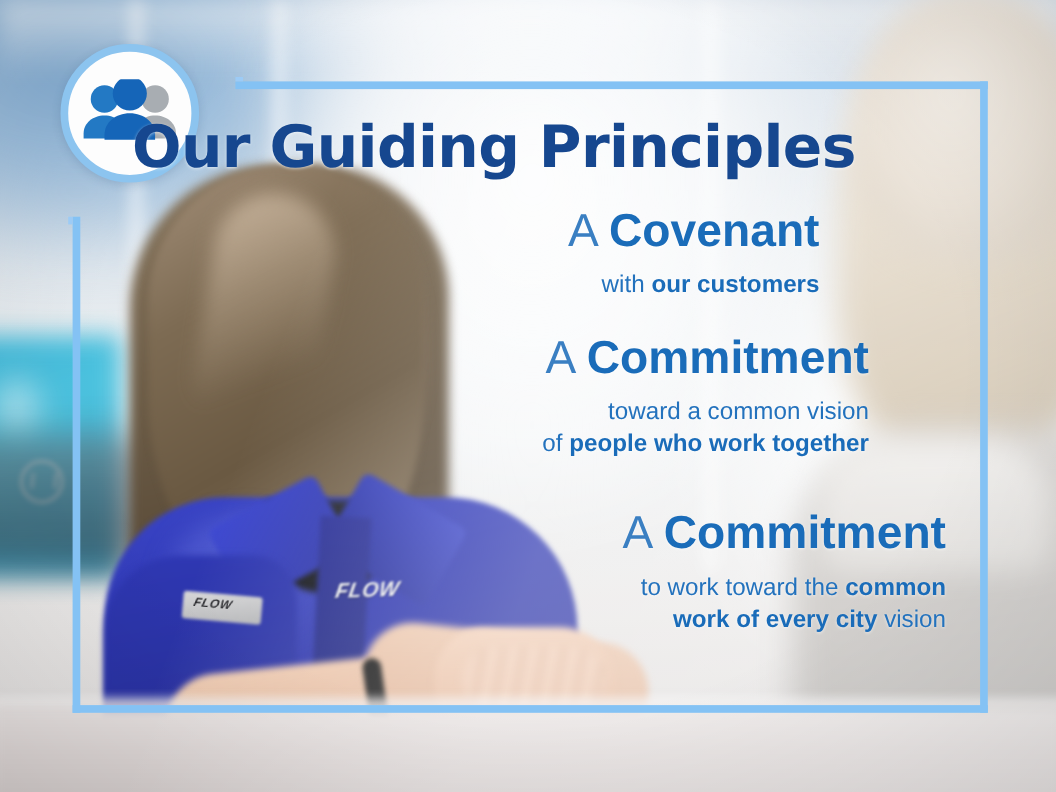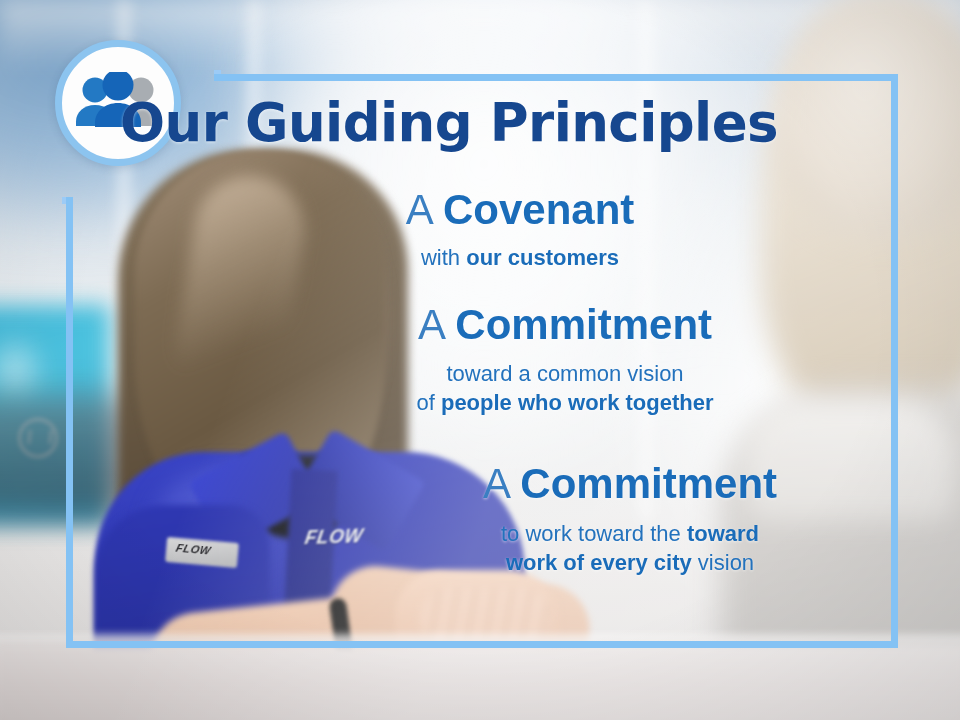--- a/index.html
+++ b/index.html
@@ -268,27 +268,27 @@
   .icon-circle{
     position:absolute;left:55px;top:40px;width:126px;height:126px;border-radius:50%;
     background:#fdfdfd;border:7px solid #8cc4ef;box-sizing:border-box;
     box-shadow:0 2px 9px rgba(40,70,110,.18);
   }
   .icon-circle svg{position:absolute;left:50%;top:50%;transform:translate(-50%,-50%);}
 
   
   .copy{position:absolute;left:0;top:0;width:960px;height:720px;}
   .title{
-    position:absolute;left:0;top:96px;width:898px;text-align:center;
+    position:absolute;left:0;top:108px;width:898px;text-align:center;
     font-family:"DejaVu Sans","Liberation Sans",sans-serif;
     font-size:53px;font-weight:700;color:#16478f;
     letter-spacing:-.6px;line-height:1;
     text-shadow:0 1px 3px rgba(255,255,255,.55);
   }
-  .block{position:absolute;text-align:center;}
+  .block{position:absolute;text-align:right;}
   .head{
     font-size:42px;line-height:1.06;color:#2372bd;white-space:nowrap;
     text-shadow:0 1px 3px rgba(255,255,255,.6);
   }
   .head .art{font-weight:400;color:#3a7fc2;}
   .head .key{font-weight:700;color:#1a6cb9;}
   .sub{
     font-size:22px;line-height:1.32;color:#2372bd;font-weight:400;
     text-shadow:0 1px 3px rgba(255,255,255,.6);
   }
@@ -403,19 +403,19 @@
           <div><span>toward a common vision</span></div>
           <div><span>of </span><b>people who work together</b></div>
         </div>
     </div>
 
     <div class="block b-commitment">
       <div class="head">
         <span class="art">A </span><span class="key">Commitment</span>
       </div>
       <div class="sub">
-          <div><span>to work toward the </span><b>toward</b></div>
+          <div><span>to work toward the </span><b>common</b></div>
           <div><b>work of every city</b><span> vision</span></div>
         </div>
     </div>
   </div>
 
 </div>
 
 </body></html>

